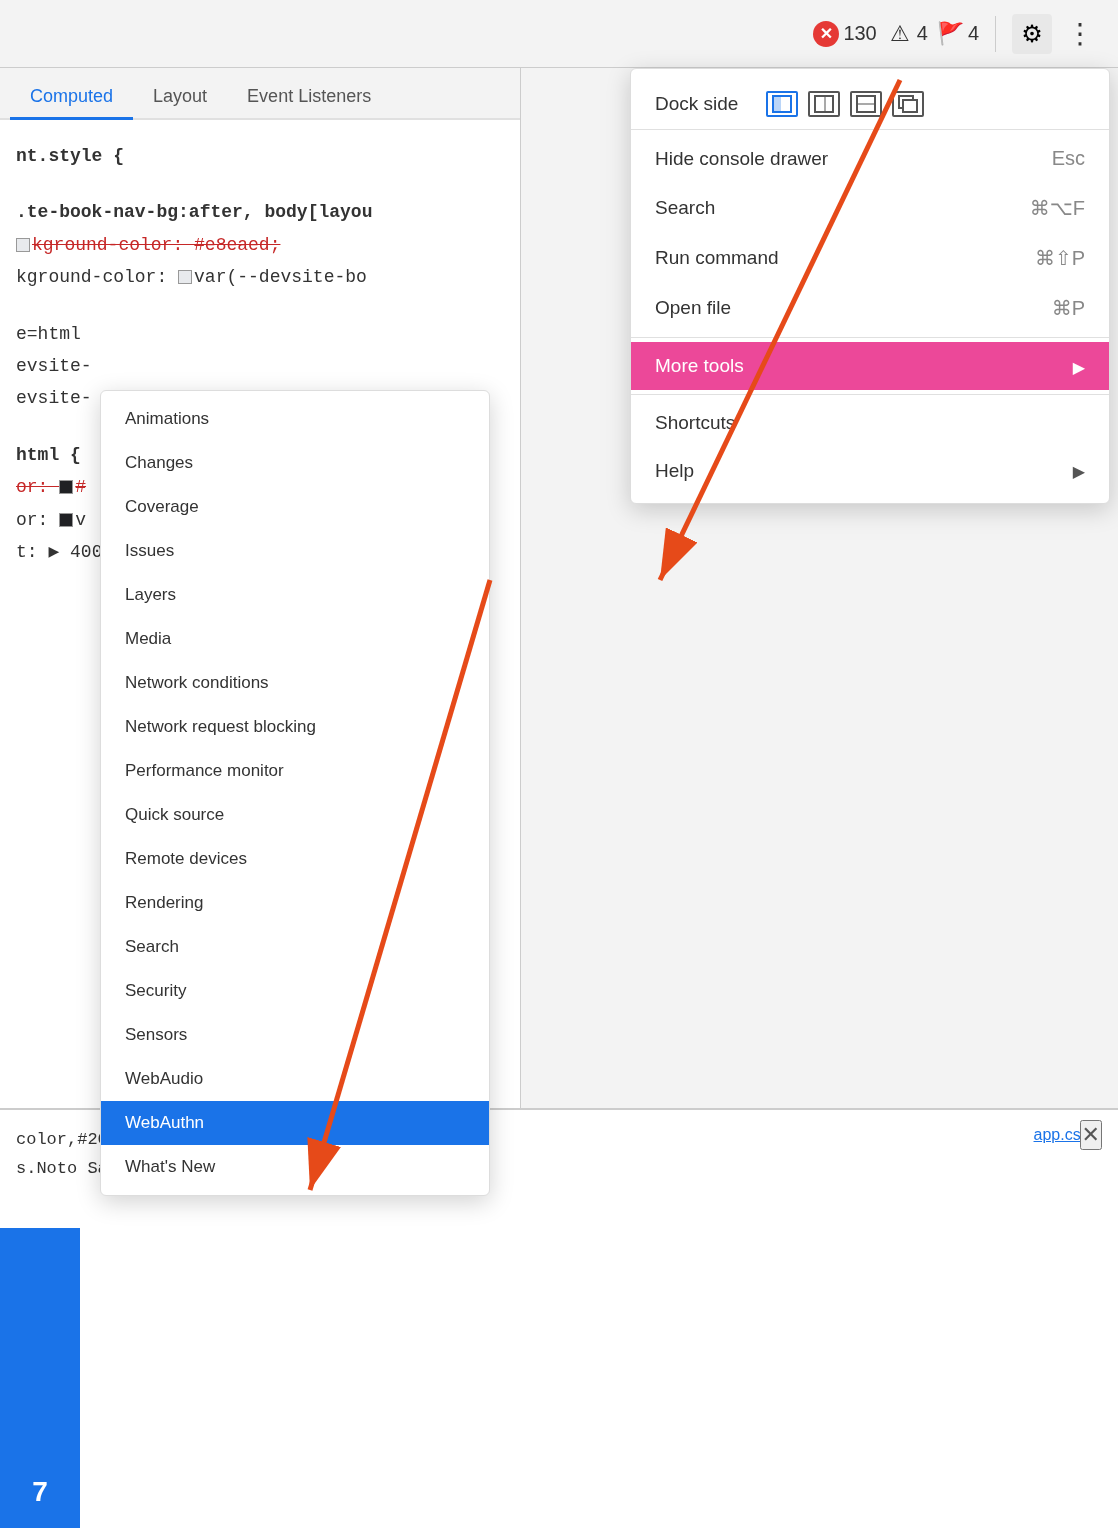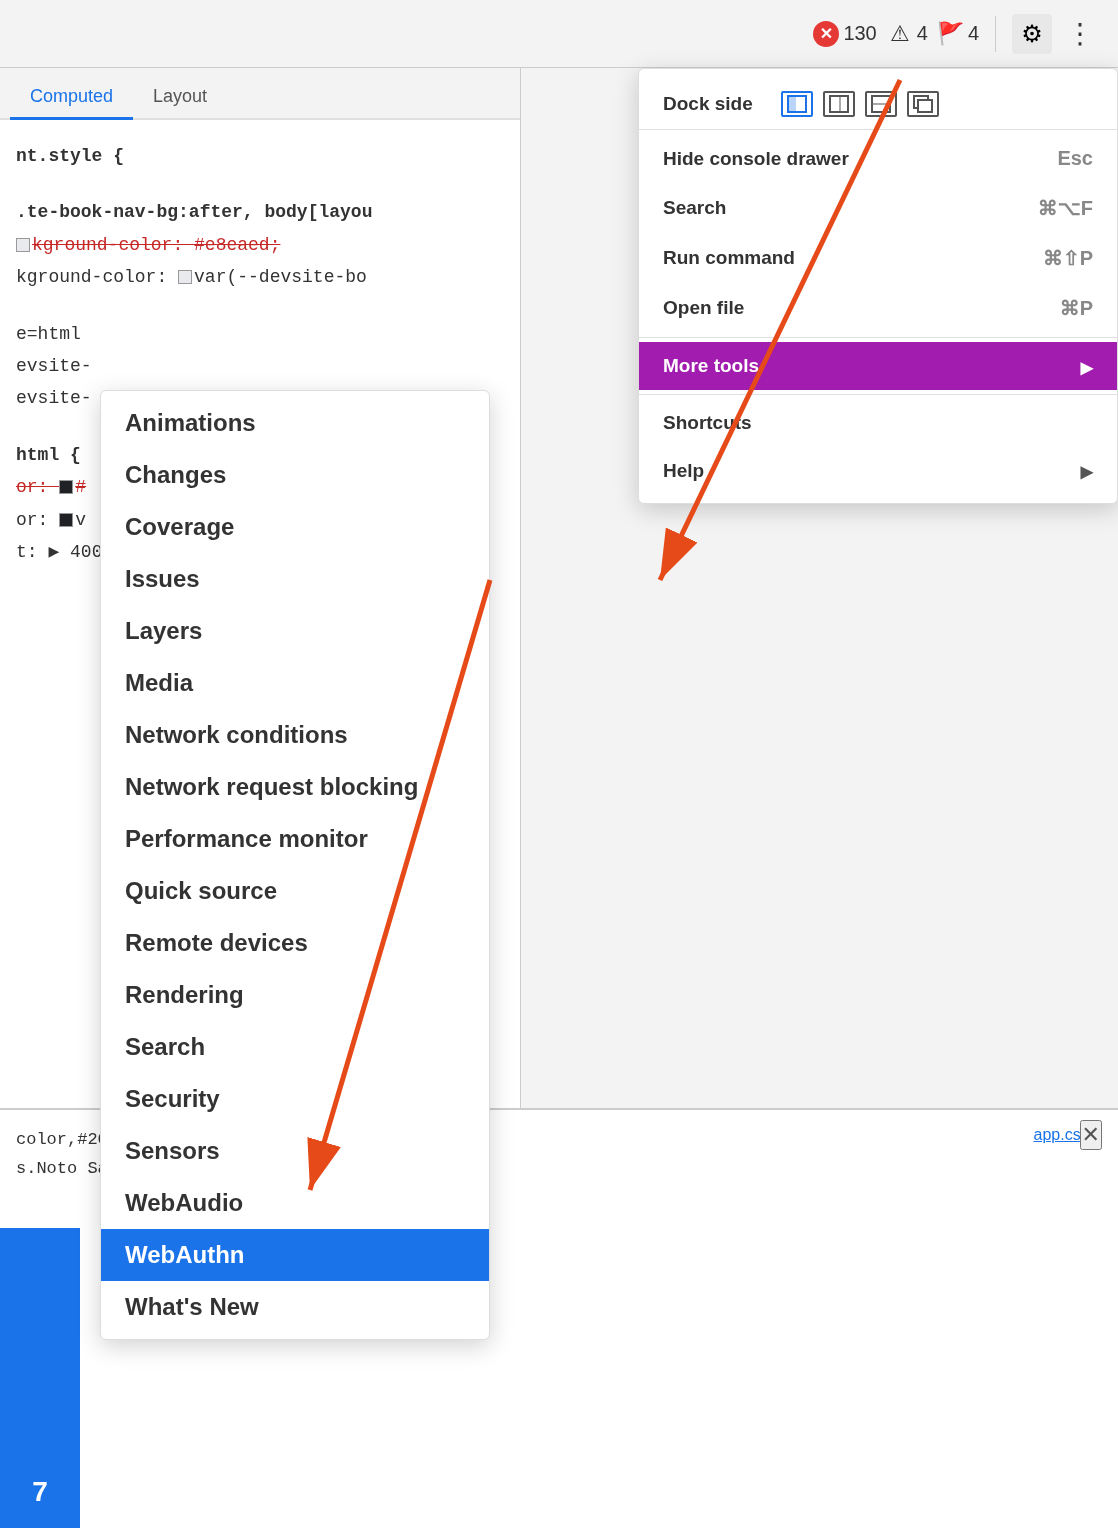--- a/index.html
+++ b/index.html
@@ -220,44 +220,42 @@
       background: #fff;
       border: 1px solid #ddd;
       border-radius: 6px;
       box-shadow: 0 6px 24px rgba(0,0,0,0.18);
       z-index: 100;
       padding: 6px 0;
     }
 
     .menu-item {
       padding: 12px 24px;
-      font-size: 24px;
-      color: #333;
-      cursor: pointer;
-      font-weight: bold;
+      font-size: 17px;
+      color: #333;
+      cursor: pointer;
     }
 
     .menu-item.active {
       background: #1a73e8;
       color: #fff;
     }
 
     
     .main-menu {
       position: absolute;
       top: 68px;
-      right: 0;
+      right: 8px;
       width: 480px;
       background: #fff;
       border: 1px solid #ddd;
       border-radius: 6px;
       box-shadow: 0 6px 24px rgba(0,0,0,0.18);
       z-index: 99;
       padding: 8px 0;
-      font-weight: bold;
     }
 
     .main-menu-header {
       padding: 14px 24px 8px 24px;
       font-size: 19px;
       color: #333;
       display: flex;
       align-items: center;
       gap: 16px;
     }
@@ -285,21 +283,21 @@
       padding: 13px 24px;
       font-size: 19px;
       color: #333;
       cursor: pointer;
       display: flex;
       align-items: center;
       justify-content: space-between;
     }
 
     .main-menu-item.active-menu {
-      background: #a21caf;
+      background: #ec4899;
       color: #fff;
       align-items: flex-end;
     }
 
     .menu-shortcut {
       color: #888;
       font-size: 20px;
     }
 
     .menu-arrow {
@@ -364,20 +362,23 @@
     </button>
   </div>
 </div>
 
 <div class="tabs-bar">
   <div class="tab active">
     <span>Computed</span>
   </div>
   <div class="tab">
     <span>Layout</span>
+  </div>
+  <div class="tab">
+    <span>Event Listeners</span>
   </div>
 </div>
 
 <div class="code-area">
   <div class="code-line"><span class="code-selector">nt.style {</span></div>
   <div style="height:24px"></div>
   <div class="code-line"><span class="code-selector">.te-book-nav-bg:after, body[layou</span></div>
   <div class="code-line code-red"><span class="code-swatch"></span>kground-color: #e8eaed;</div>
   <div class="code-line">kground-color: <span class="code-swatch"></span>var(--devsite-bo</div>
   <div style="height:24px"></div>

